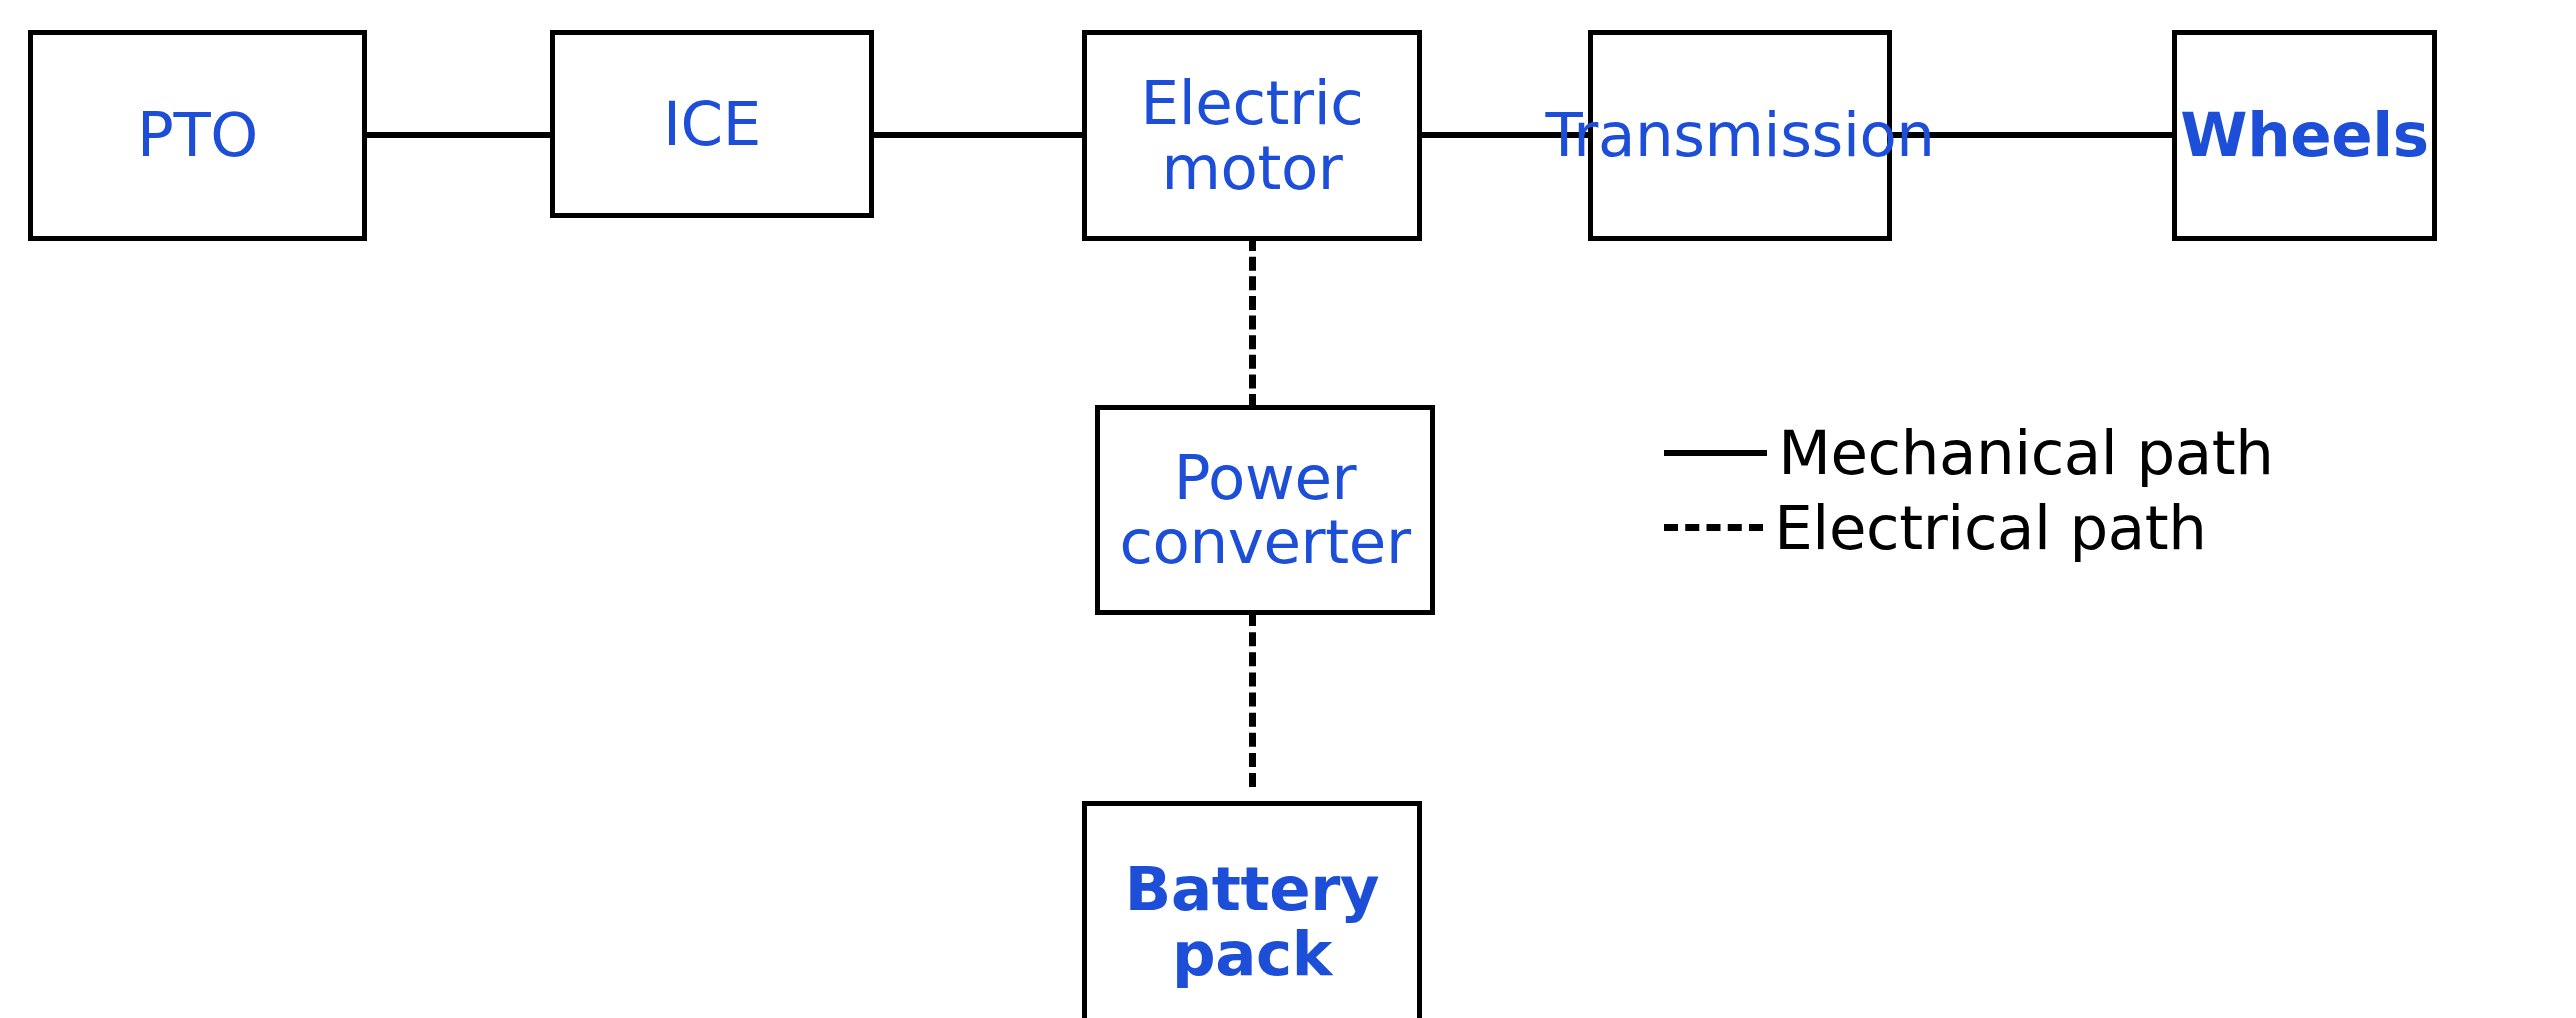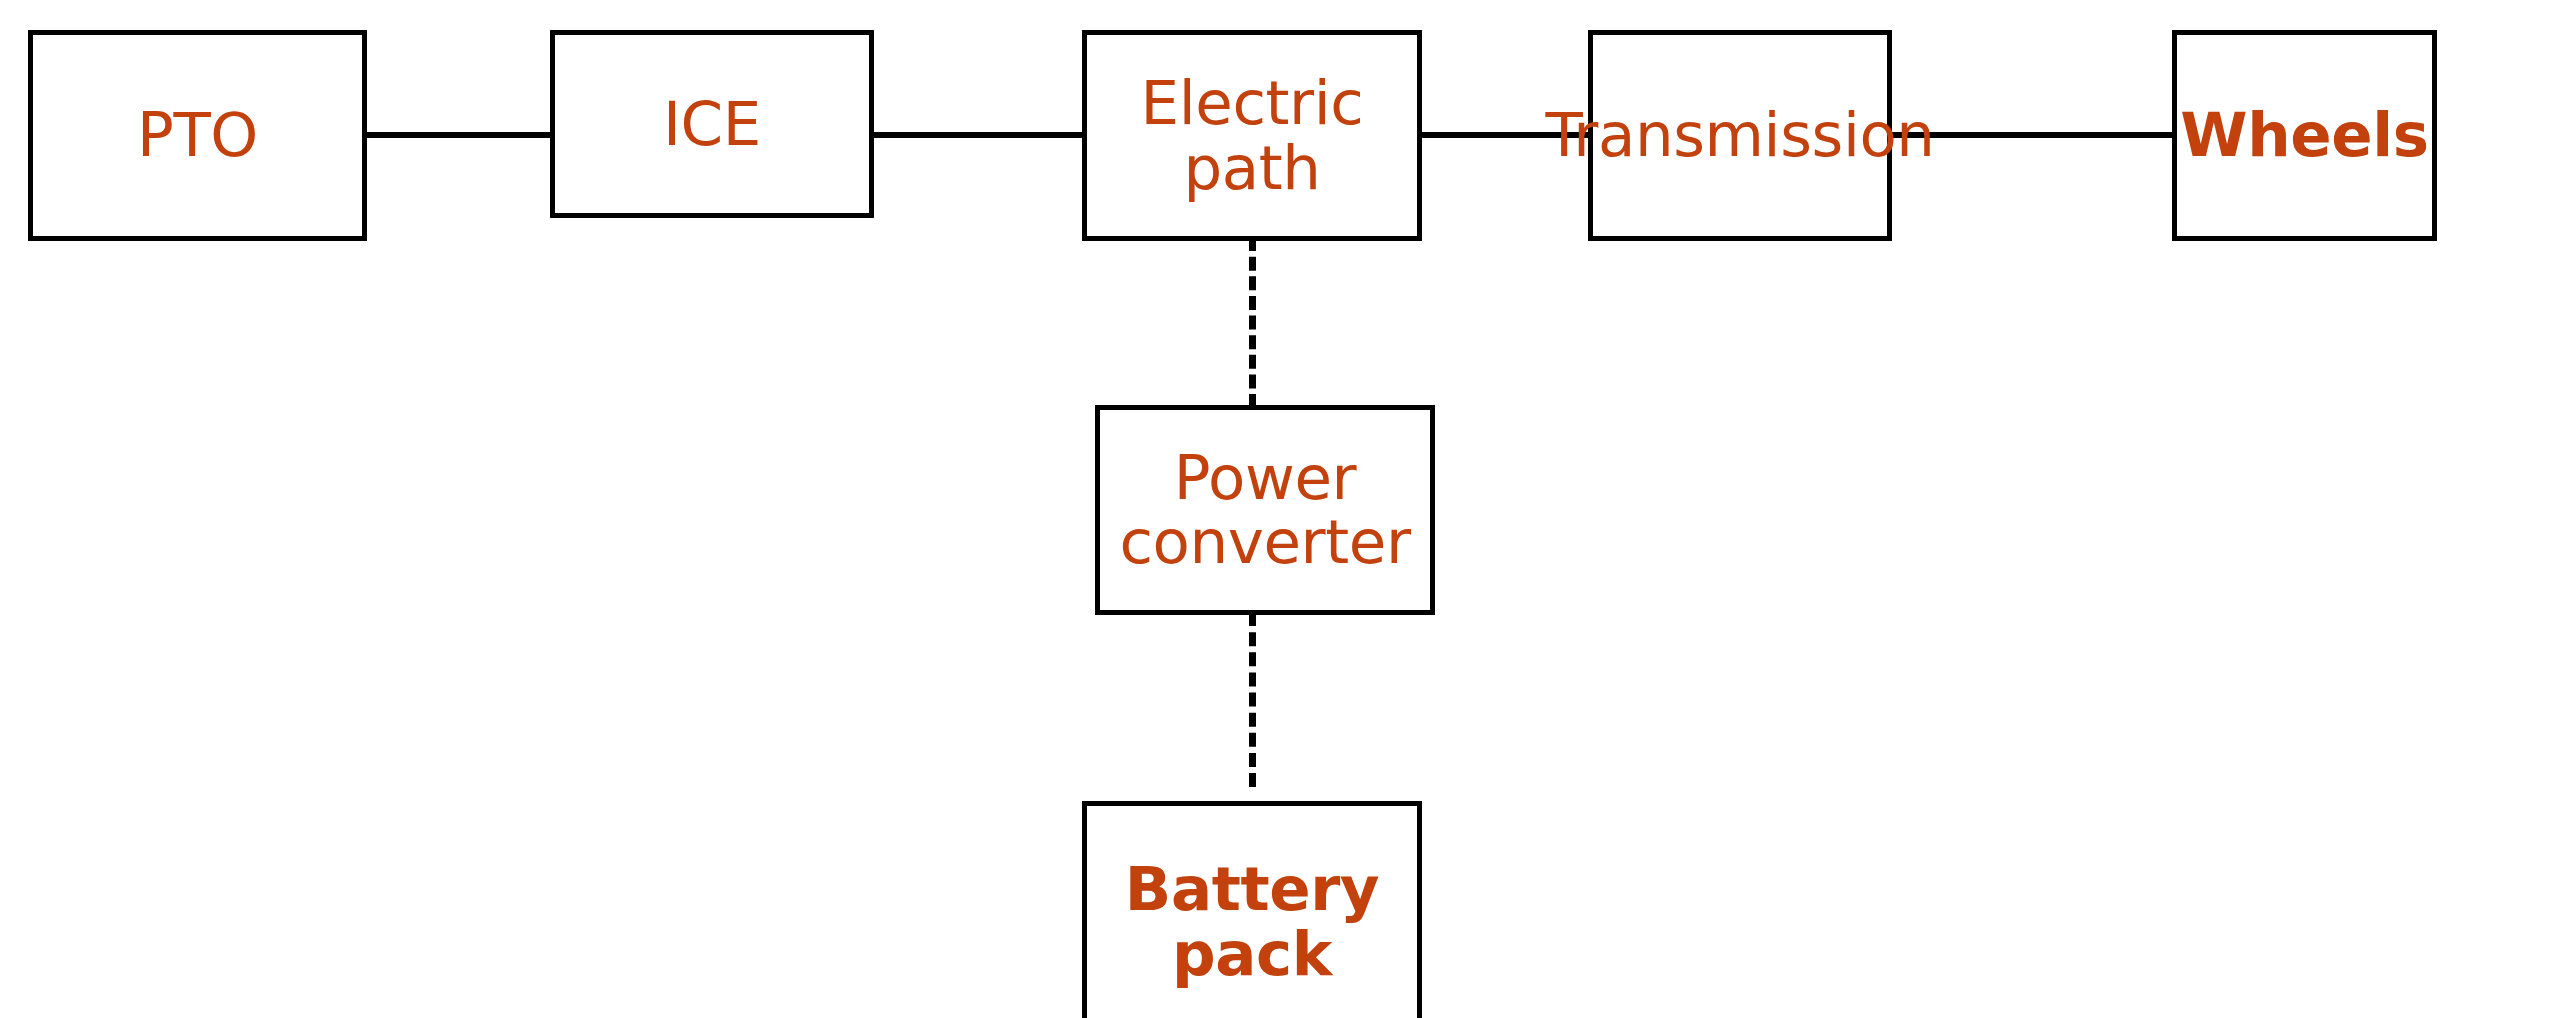--- a/index.html
+++ b/index.html
@@ -25,21 +25,21 @@
     background: #ffffff;
     display: flex;
     align-items: center;
     justify-content: center;
     text-align: center;
     z-index: 3;
   }
   .block .block-label {
     font-size: 61px;
     line-height: 1.05;
-    color: #c2410c;
+    color: #1d4ed8;
     white-space: pre-line;
     letter-spacing: -0.4px;
   }
   
   .block.overflow .block-label {
     white-space: nowrap;
     overflow: visible;
   }
 
   
@@ -120,36 +120,49 @@
   <div class="block" id="box-pto">
     <span class="block-label">PTO</span>
   </div>
 
   <div class="block" id="box-ice">
     <span class="block-label">ICE</span>
   </div>
 
   <div class="block" id="box-electric-motor">
     <span class="block-label">Electric
-path</span>
+motor</span>
   </div>
 
   <div class="block overflow" id="box-transmission">
     <span class="block-label">Transmission</span>
   </div>
 
   <div class="block" id="box-wheels">
     <span class="block-label">Wheels</span>
   </div>
 
   <div class="block" id="box-power-converter">
     <span class="block-label">Power
 converter</span>
   </div>
 
   <div class="block" id="box-battery-pack">
     <span class="block-label">Battery
 pack</span>
   </div>
 
+  <div id="legend">
+
+    <div class="legend-row">
+      <span class="legend-swatch solid"></span>
+      <span class="legend-label">Mechanical path</span>
+    </div>
+
+    <div class="legend-row">
+      <span class="legend-swatch dashed"></span>
+      <span class="legend-label">Electrical path</span>
+    </div>
+
+  </div>
 
 </div>
 
 
 </body></html>

